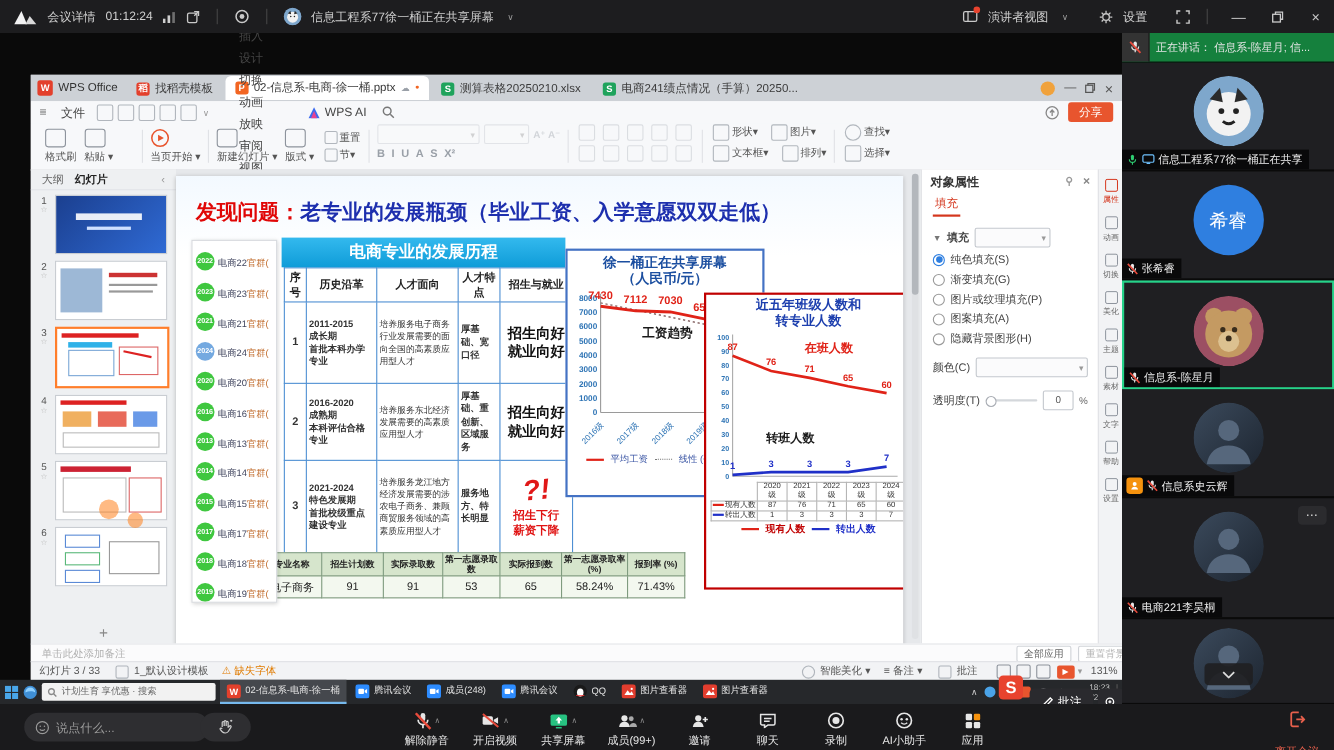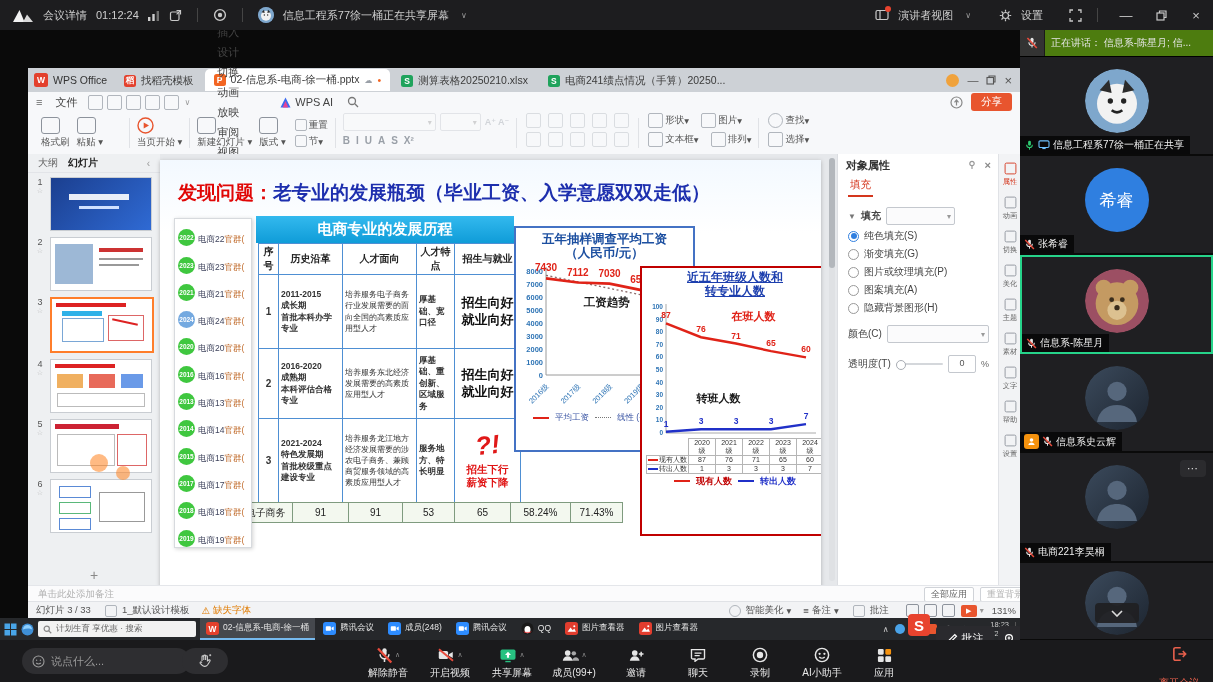--- a/index.html
+++ b/index.html
@@ -90,21 +90,21 @@
   .td-adm{font-size:13px;font-weight:bold;text-align:center;line-height:1.3;color:#111;}
   .alert-mark{font-size:26px;font-weight:900;font-style:italic;color:#e01818;text-align:center;
               transform:rotate(-6deg);text-shadow:1px 1px 0 #fff,-1px 1px 0 #fff;line-height:1;}
   .alert-text{font-size:10.5px;font-weight:800;color:#e01212;text-align:center;line-height:1.25;margin-top:5px;}
 
   
   .chart-panel{background:#fff;z-index:3;}
   #wage-panel{left:354px;top:66px;width:173px;height:218px;border:2px solid #4472c4;padding:2px;}
   #wage-title{font-size:12.5px;font-weight:800;color:#1c4fa0;text-align:center;line-height:1.15;margin-top:2px;}
   #class-panel{left:480px;top:106px;width:182px;height:262px;border:2px solid #c00000;padding:2px;z-index:4;}
-  #class-title{font-size:12px;font-weight:800;color:#1d3fae;text-align:center;line-height:1.15;margin-top:1px;text-decoration:underline;}
+  #class-title{font-size:12px;font-weight:800;color:#1d3fae;text-align:center;line-height:1.15;margin-top:1px;}
   .legend{display:flex;justify-content:center;align-items:center;gap:6px;font-size:8.5px;color:#3a55a4;margin-top:1px;}
   .sw{display:inline-block;width:16px;height:0;border-top:2.5px solid #e02318;}
   .sw.dot{border-top:1.6px dotted #777;}
   .sw.blue{border-top:2.5px solid #2030c8;}
   #class-table{border-collapse:collapse;margin:1px auto 0;}
   #class-table td{border:1px solid #b5b5b5;font-size:7px;text-align:center;padding:0 1px;color:#333;line-height:1.15;}
   .ct-lab{font-size:6.8px;white-space:nowrap;}
   #class-legend{font-size:9px;}
   #class-legend .l1{color:#c00000;font-weight:bold;} #class-legend .l2{color:#2030c8;font-weight:bold;}
 
@@ -160,21 +160,21 @@
   #tb-search{width:148px;height:16px;background:#f2f2f2;border-radius:2px;display:flex;align-items:center;
              gap:4px;padding:0 5px;color:#666;font-size:8.5px;}
   .tb-app{height:20px;display:flex;align-items:center;gap:4px;padding:0 6px;font-size:8.5px;color:#e4e4e4;border-bottom:2px solid transparent;}
   .tb-app.active{background:#45484d;border-bottom:2px solid #76b9ed;}
   #tray{margin-left:auto;display:flex;align-items:center;gap:6px;font-size:8px;color:#ccc;}
   #tray .clock{text-align:right;font-size:7.5px;line-height:1.2;}
   .tray-ic{width:10px;height:10px;border-radius:2px;}
 
   
   #sidebar{left:1020px;top:0;width:193px;height:610px;background:#101010;}
-  #spk-banner{height:26px;background:#4d7c0f;display:flex;align-items:center;color:#e6e6e6;font-size:10px;border-bottom:1px solid #000;}
+  #spk-banner{height:26px;background:#15803d;display:flex;align-items:center;color:#e6e6e6;font-size:10px;border-bottom:1px solid #000;}
   #spk-banner .micbox{width:24px;height:26px;background:#333;display:flex;align-items:center;justify-content:center;border-right:1px solid #1a1a1a;flex:none;}
   .tile{position:relative;background:#1f1f22;border-bottom:2px solid #0a0a0a;overflow:hidden;box-sizing:border-box;}
   .tile.speaking{border:2px solid #26d38a;text-align:center;}
   .avatar{position:absolute;left:50%;transform:translateX(-50%);border-radius:50%;overflow:hidden;
           display:flex;align-items:center;justify-content:center;}
   .name-strip{position:absolute;left:0;bottom:0;display:flex;align-items:center;gap:3px;background:rgba(0,0,0,.7);
               padding:2px 6px 2px 4px;font-size:10px;color:#f0f0f0;max-width:185px;}
   .mbadge{width:15px;height:15px;background:#f5920e;border-radius:3px;display:flex;align-items:center;justify-content:center;flex:none;}
   .more-btn{position:absolute;top:7px;right:7px;width:26px;height:17px;background:rgba(45,45,48,.92);border-radius:4px;
             color:#ddd;display:flex;align-items:center;justify-content:center;font-size:11px;letter-spacing:1px;}
@@ -626,21 +626,21 @@
 首批校级重点建设专业</td>
                   <td class="td-face">培养服务龙江地方经济发展需要的涉农电子商务、兼顾商贸服务领域的高素质应用型人才</td>
                   <td class="td-feat">服务地方、特长明显</td>
                   <td class="td-adm pre"><div class="alert-mark">?!</div><div class="alert-text pre">招生下行
 薪资下降</div></td>
                 </tr>
               </tbody>
             </table>
 
           <div id="wage-panel" class="abs chart-panel">
-            <div id="wage-title" class="pre">五年抽样调查平均工资
+            <div id="wage-title" class="pre">徐一桶正在共享屏幕
 （人民币/元）</div>
             <svg id="wage-svg" width="165" height="150">
                 <line x1="28" y1="6" x2="28" y2="114" stroke="#9a9a9a" stroke-width="1"></line>
                 <line x1="28" y1="114" x2="161" y2="114" stroke="#9a9a9a" stroke-width="1"></line>
                 <text x="25" y="116.5" text-anchor="end" font-size="7.5" fill="#2e74b5" font-weight="bold">0</text>
                 <text x="25" y="103.5" text-anchor="end" font-size="7.5" fill="#2e74b5" font-weight="bold">1000</text>
                 <text x="25" y="90.5" text-anchor="end" font-size="7.5" fill="#2e74b5" font-weight="bold">2000</text>
                 <text x="25" y="77.5" text-anchor="end" font-size="7.5" fill="#2e74b5" font-weight="bold">3000</text>
                 <text x="25" y="64.5" text-anchor="end" font-size="7.5" fill="#2e74b5" font-weight="bold">4000</text>
                 <text x="25" y="51.5" text-anchor="end" font-size="7.5" fill="#2e74b5" font-weight="bold">5000</text>
@@ -746,20 +746,29 @@
               <colgroup>
                 <col style="width: 54px;">
                 <col style="width: 56px;">
                 <col style="width: 54px;">
                 <col style="width: 52px;">
                 <col style="width: 56px;">
                 <col style="width: 60px;">
                 <col style="width: 52px;">
               </colgroup>
               <tbody>
+                <tr style="height: 21px;">
+                  <th>专业名称</th>
+                  <th>招生计划数</th>
+                  <th>实际录取数</th>
+                  <th>第一志愿录取数</th>
+                  <th>实际报到数</th>
+                  <th>第一志愿录取率 (%)</th>
+                  <th>报到率 (%)</th>
+                </tr>
                 <tr>
                   <td>电子商务</td>
                   <td>91</td>
                   <td>91</td>
                   <td>53</td>
                   <td>65</td>
                   <td>58.24%</td>
                   <td>71.43%</td>
                 </tr>
               </tbody>

